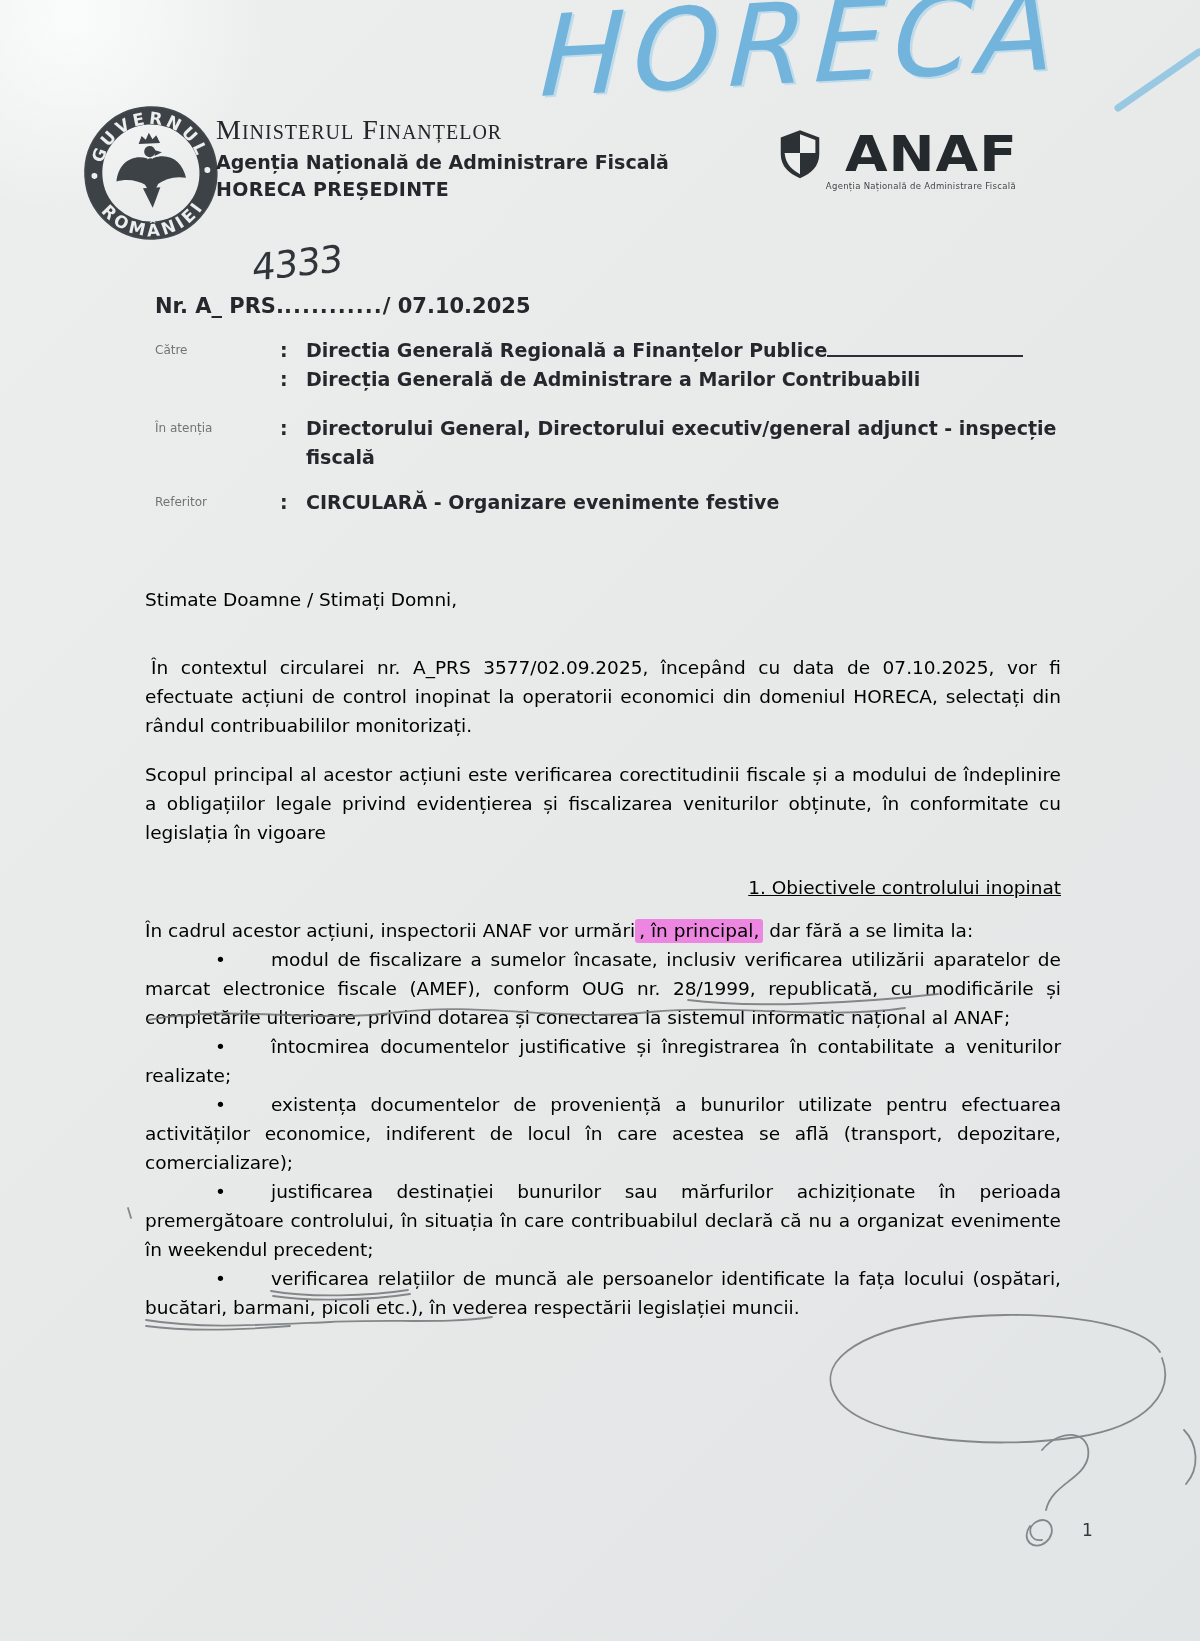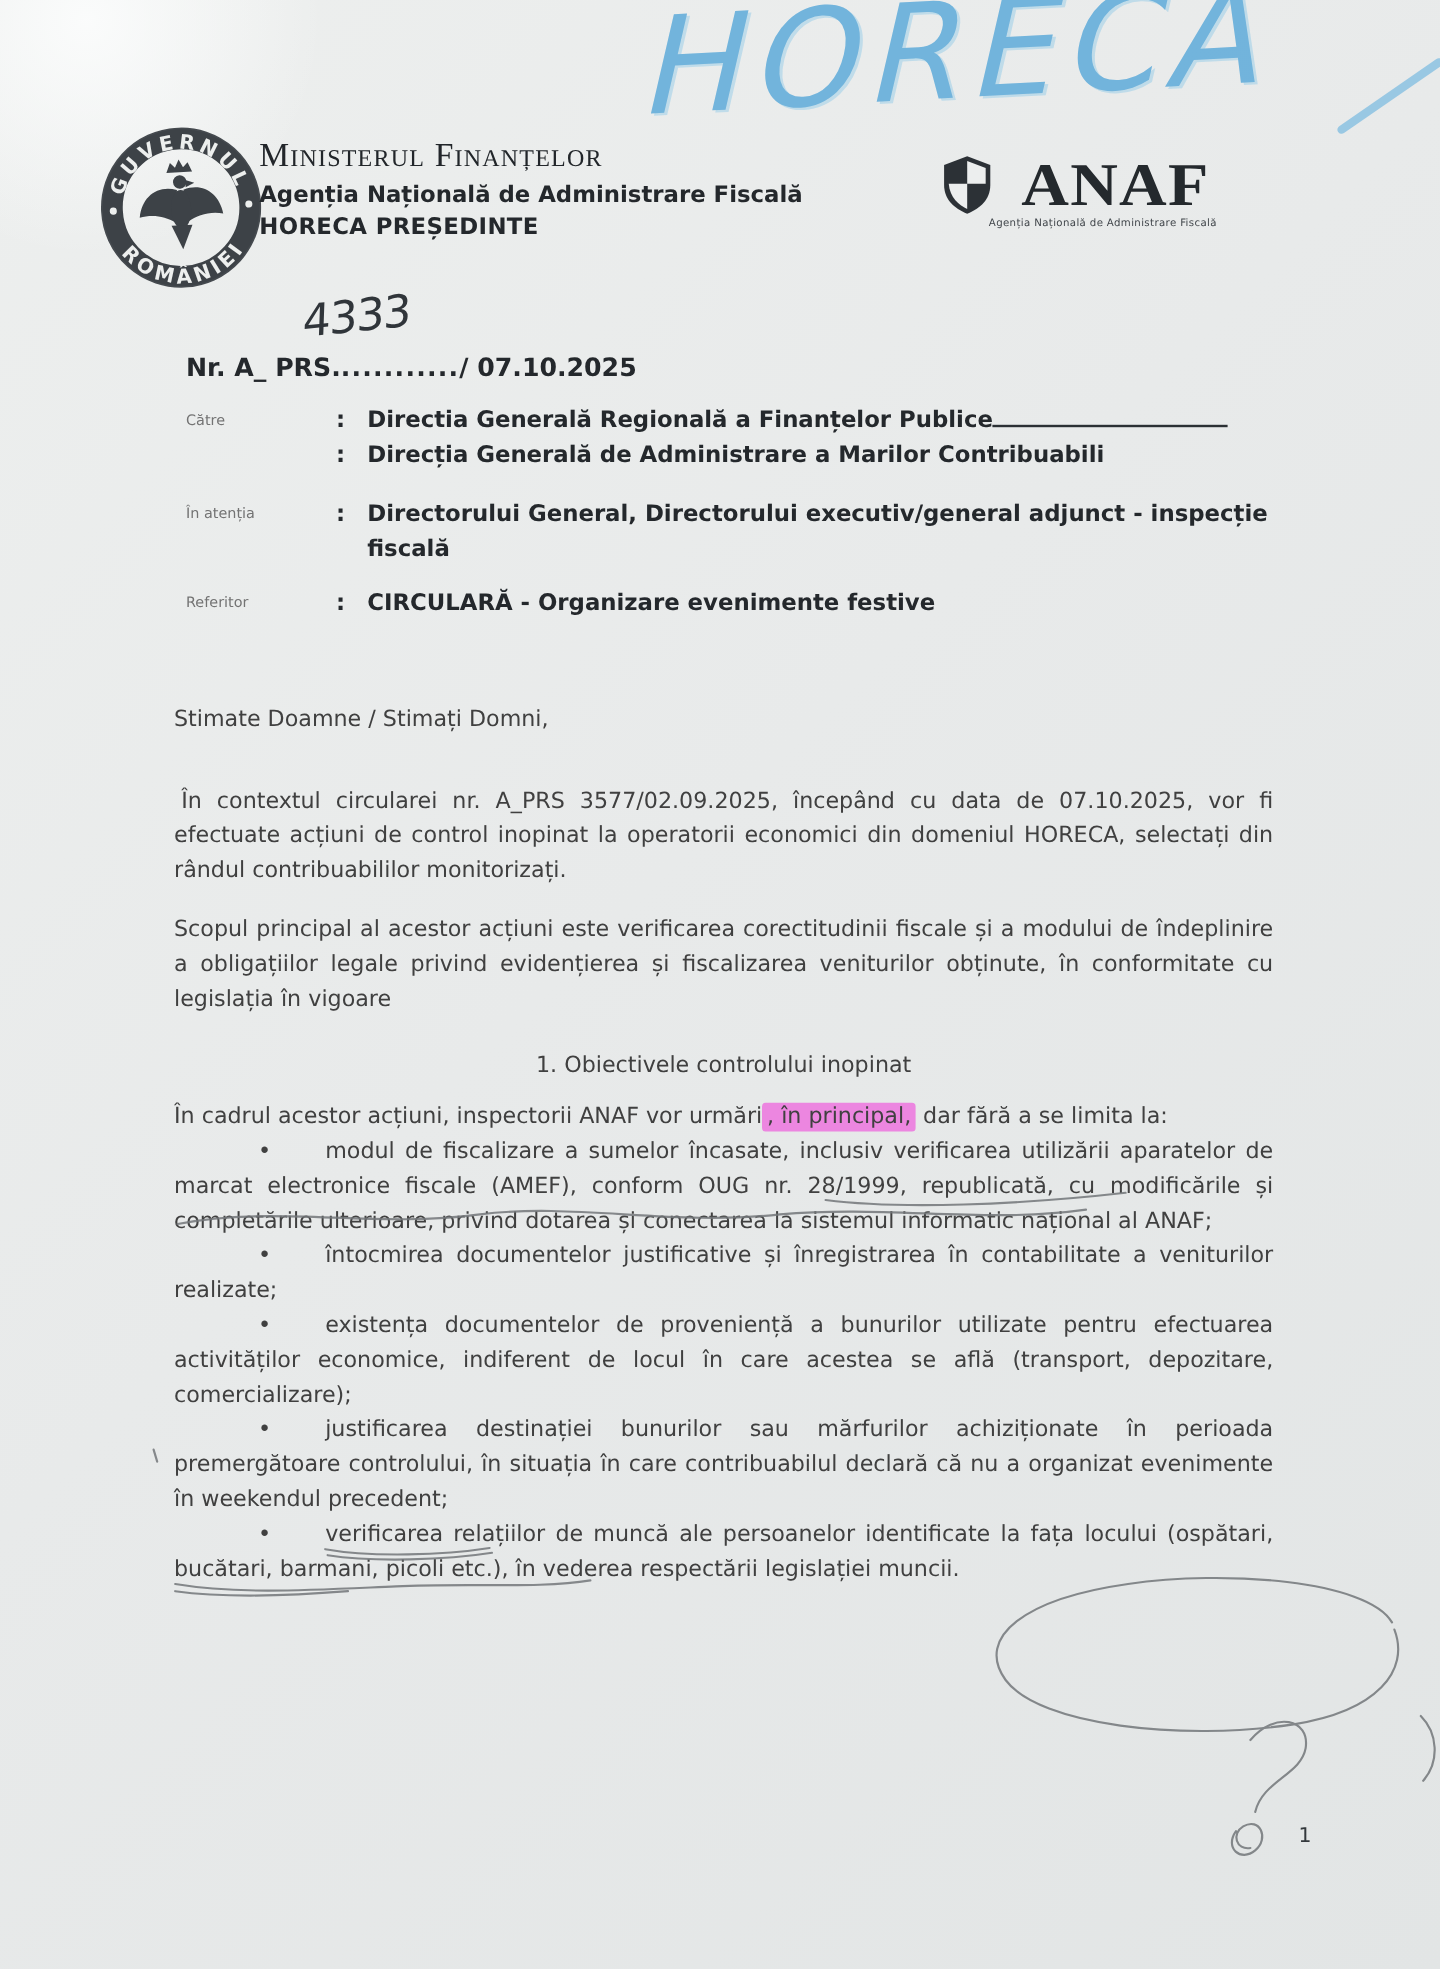--- a/index.html
+++ b/index.html
@@ -23,21 +23,21 @@
     white-space:nowrap;
   }
   
   .seal{position:absolute;left:84px;top:106px;transform:rotate(-3deg);}
   .ministry-block{position:absolute;left:216px;top:114px;}
   .ministry{font-family:"Liberation Serif",serif;font-variant:small-caps;font-weight:400;
     font-size:28px;letter-spacing:1px;color:#22262a;}
   .agency{font-size:19px;font-weight:700;margin-top:5px;color:#24282c;}
   .cabinet{font-size:19px;font-weight:700;margin-top:5px;letter-spacing:.3px;color:#24282c;}
   .anaf-block{position:absolute;left:778px;top:128px;display:flex;flex-direction:column;align-items:center;}
-  .anaf-row{display:flex;align-items:center;gap:23px;font-family:Liberation Serif, serif;}
+  .anaf-row{display:flex;align-items:center;gap:23px;}
   .anaf-wordmark{font-size:55px;font-weight:700;letter-spacing:1px;color:#24292d;
     transform:scaleY(.92);line-height:50px;}
   .anaf-tagline{font-size:8.5px;color:#41464b;letter-spacing:.3px;margin-top:1px;margin-left:46px;white-space:nowrap;}
   
   .ref-line{position:absolute;left:155px;top:258px;font-size:21px;font-weight:700;color:#24282c;white-space:nowrap;margin-top:36px;}
   .ref-dots{letter-spacing:1px;}
   .handwritten-number{
     position:absolute;left:252px;top:242px;font-size:37px;font-weight:400;color:#30353a;
     transform:rotate(-6deg) skewX(-8deg);letter-spacing:-1px;
   }
@@ -46,25 +46,25 @@
   .arow{display:flex;}
   .arow-0{margin-bottom:20px;}
   .arow-1{margin-bottom:16px;}
   .alabel{width:125px;flex:none;font-weight:400;font-size:12px;line-height:29px;color:#737373;}
   .alines{flex:1;}
   .aline{display:flex;font-weight:700;font-size:19px;line-height:29px;color:#24282c;}
   .acolon{width:26px;flex:none;}
   .blank-line{display:inline-block;width:196px;border-bottom:2px solid #2b3034;height:2px;vertical-align:baseline;}
   
   .body-text{position:absolute;left:145px;top:585px;width:916px;
-    font-size:18.5px;line-height:29px;text-align:justify;color:#404040;}
+    font-size:18.5px;line-height:29px;text-align:justify;color:#000000;}
   .salutation{margin:0 0 39px;text-align:left;}
   .p1{margin:0 0 20px;text-indent:6px;}
   .p2{margin:0 0 26px;}
-  .sec-heading{margin:0 0 14px;text-align:center;}
+  .sec-heading{margin:0 0 14px;text-align:right;text-decoration:underline;}
   .p3{margin:0;}
   .hl{background:#ec86e0;padding:1px 4px 2px;border-radius:3px;box-decoration-break:clone;}
   .bullet{margin:0;text-indent:70px;}
   .dot{display:inline-block;width:56px;text-indent:0;}
   
   .overlay{position:absolute;left:0;top:0;pointer-events:none;}
   .page-number{position:absolute;left:1082px;top:1520px;font-size:17px;color:#33383c;}
 </style>
 </head>
 <body>

